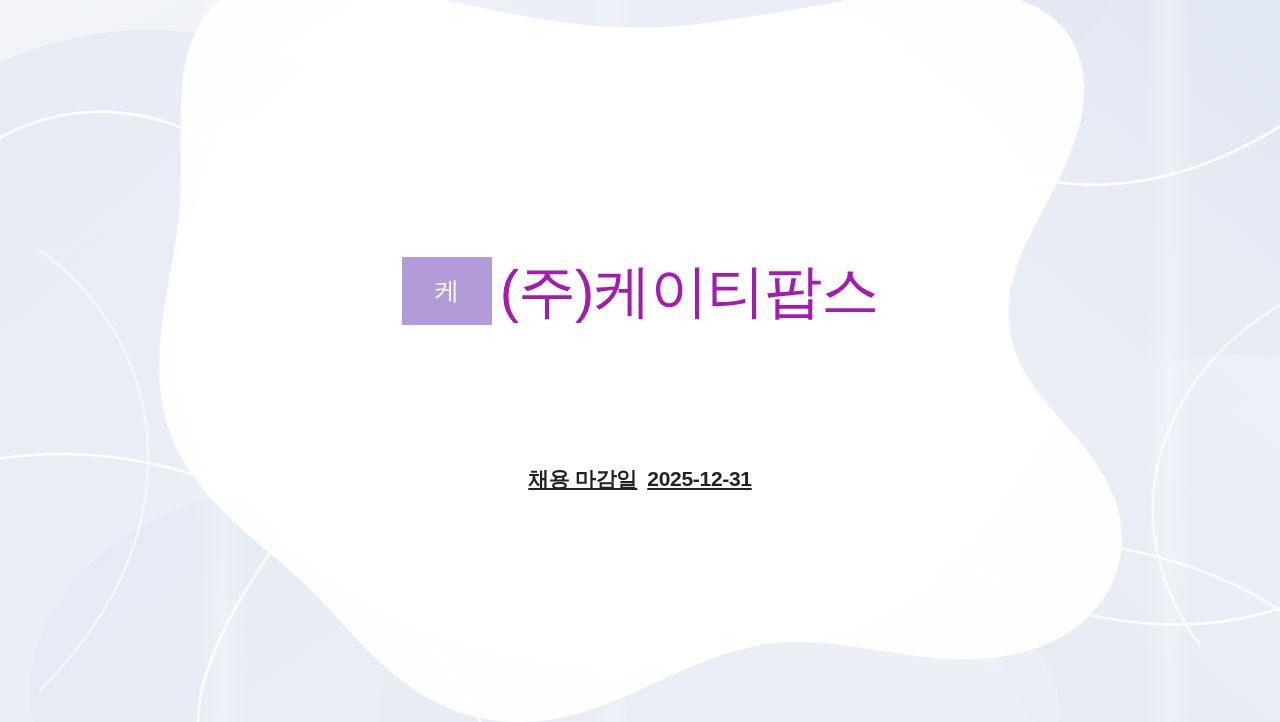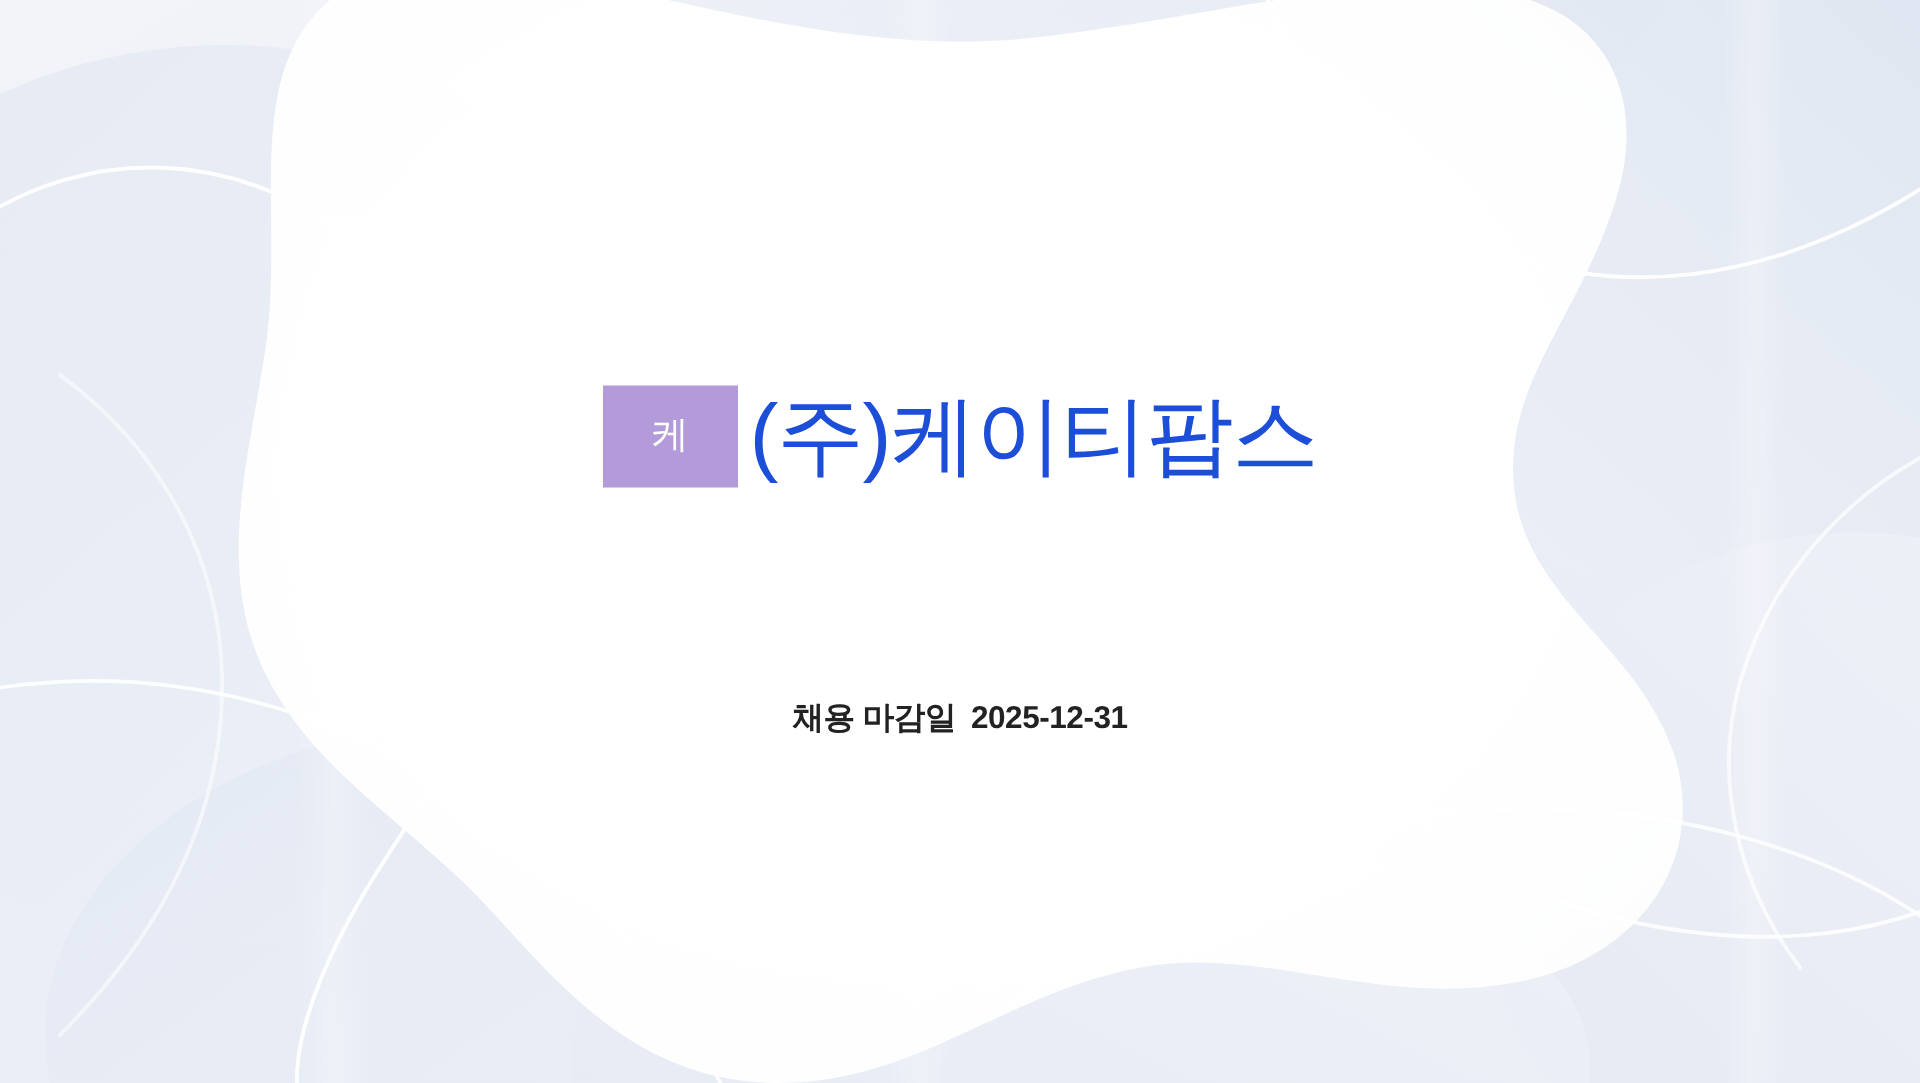--- a/index.html
+++ b/index.html
@@ -62,21 +62,21 @@
     justify-content: center;
     flex: 0 0 auto;
     letter-spacing: 0;
     padding-bottom: 2px;
     box-sizing: border-box;
   }
 
   .company-name {
     font-size: 58px;
     font-weight: 400;
-    color: #1d4ed8;
+    color: #a21caf;
     line-height: 1;
     white-space: nowrap;
     margin-left: 8px;
     letter-spacing: -1px;
   }
 
   
   .job-title {
     position: absolute;
     left: 0;
@@ -97,20 +97,21 @@
     left: 0;
     right: 0;
     top: 465px;
     text-align: center;
     font-size: 21px;
     font-weight: bold;
     color: #222222;
     line-height: 1.3;
     letter-spacing: -0.3px;
     white-space: nowrap;
+    text-decoration: underline;
   }
   .deadline .deadline-label { margin-right: 10px; }
 </style>
 </head>
 <body>
 
 <div class="poster">
 
   <svg class="bg-layer" viewBox="0 0 1280 722" preserveAspectRatio="none">
     <defs>

